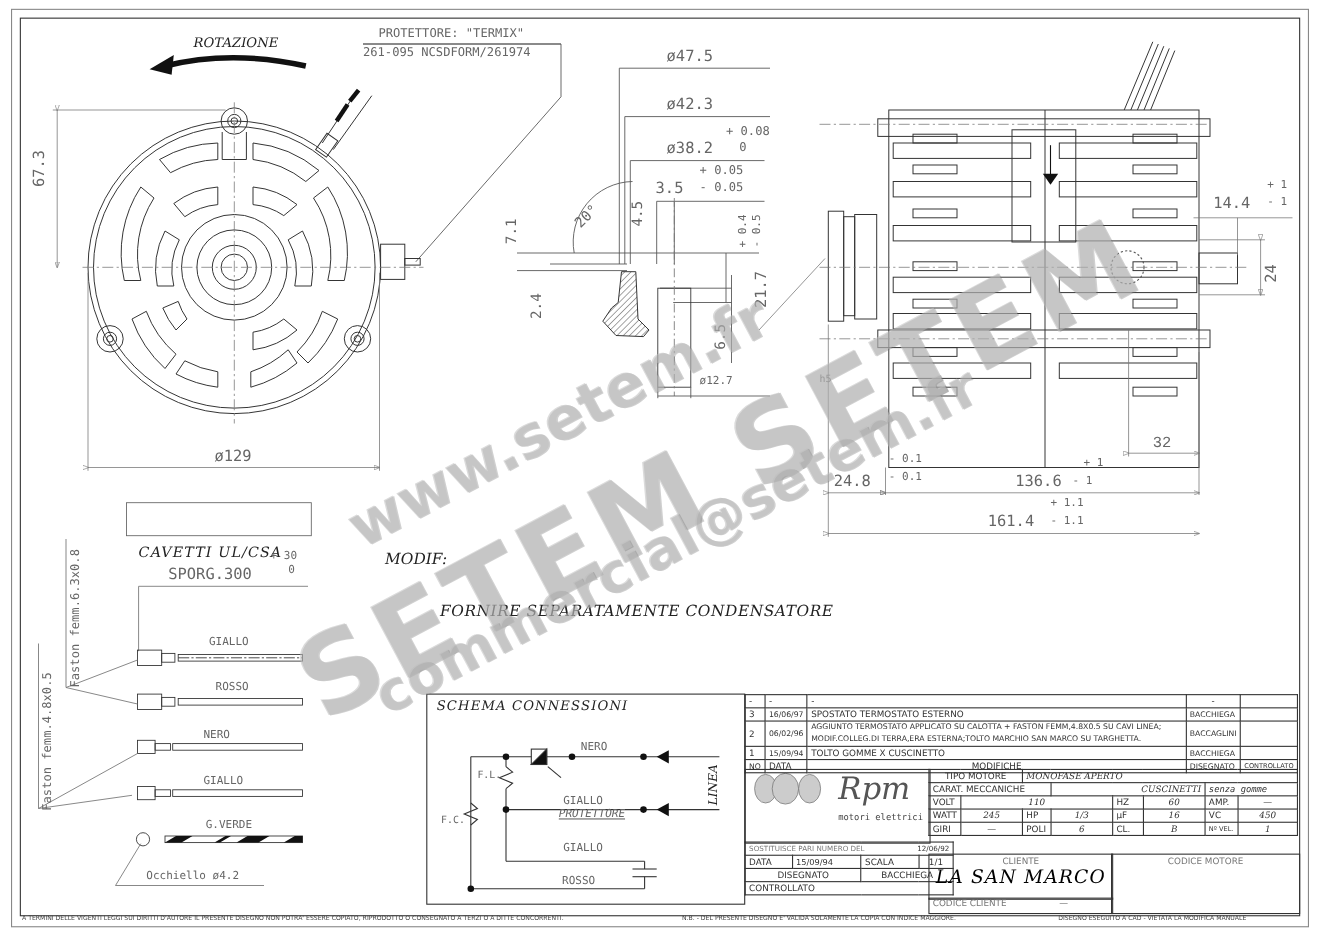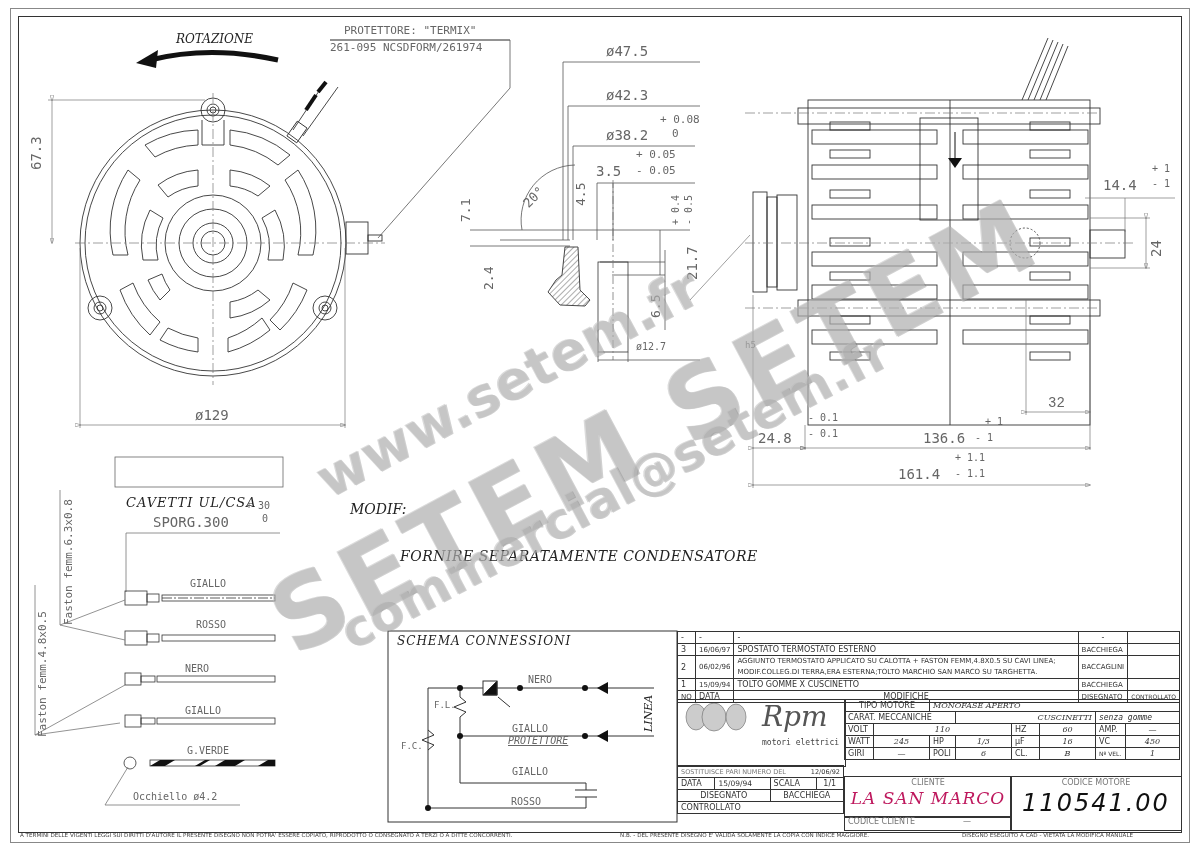--- a/index.html
+++ b/index.html
@@ -433,21 +433,21 @@
       <td class="lbl">POLI</td>
       <td class="val">6</td>
       <td class="lbl">CL.</td>
       <td class="val">B</td>
       <td class="lbl" style="font-size:6px">Nº VEL.</td>
       <td class="val">1</td>
       </tr>
 </tbody>
   </table>
 
-<table class="tb" style="left:677px;top:765px;width:167px;">
+<table class="tb" style="left:677px;top:765px;width:190px;">
   <tbody>
       <tr>
         <td colspan="4" style="font-size:6.5px;"><span class="lbl" style="font-size:6.5px">SOSTITUISCE PARI NUMERO DEL</span> <span style="float:right">12/06/92</span></td>
       </tr>
   <tr>
         <td class="lbl">DATA</td>
       <td style="font-size:7.5px">15/09/94</td>
       <td class="lbl">SCALA</td>
       <td style="text-align:center">1/1</td>
       </tr>
@@ -456,29 +456,28 @@
       <td colspan="2" style="text-align:center">BACCHIEGA</td>
       </tr>
   <tr>
         <td colspan="4" class="lbl">CONTROLLATO</td>
       </tr>
 </tbody>
   </table>
 
 <div style="position:absolute;left:844px;top:776px;width:166px;height:40px;border:1px solid #333;">
   <div class="lbl" style="text-align:center;font-size:8px;margin-top:1px;">CLIENTE</div>
-  <div style="text-align:center;font-family:'DejaVu Serif',serif;font-style:italic;font-size:17px;color:#be185d;letter-spacing:1px;line-height:22px;">LA SAN MARCO</div>
+  <div style="text-align:center;font-family:'DejaVu Serif',serif;font-style:italic;font-size:17px;color:#000000;letter-spacing:1px;line-height:22px;">LA SAN MARCO</div>
 </div>
 <div style="position:absolute;left:844px;top:816px;width:166px;height:13px;border:1px solid #333;font-size:8px;">
   <span class="lbl" style="margin-left:3px">CODICE CLIENTE</span>
   <span style="position:absolute;left:118px;color:#777;">—</span>
 </div>
 <div style="position:absolute;left:1010px;top:776px;width:170px;height:53px;border:1px solid #333;">
   <div class="lbl" style="text-align:center;font-size:8px;margin-top:1px;">CODICE MOTORE</div>
-  <div style="text-align:center;font-family:'DejaVu Sans',sans-serif;font-style:italic;font-size:24px;color:#111;letter-spacing:2px;line-height:32px;">110541.00</div>
 </div>
 
 <span class="t" style="left:20px;top:832px;font-size:5.6px;color:#444;">A TERMINI DELLE VIGENTI LEGGI SUI DIRITTI D'AUTORE IL PRESENTE DISEGNO NON POTRA' ESSERE COPIATO, RIPRODOTTO O CONSEGNATO A TERZI O A DITTE CONCORRENTI.</span>
 <span class="t" style="left:620px;top:832px;font-size:5.6px;color:#444;">N.B. - DEL PRESENTE DISEGNO E' VALIDA SOLAMENTE LA COPIA CON INDICE MAGGIORE.</span>
 <span class="t" style="left:962px;top:832px;font-size:5.6px;color:#444;">DISEGNO ESEGUITO A CAD - VIETATA LA MODIFICA MANUALE</span>
 
 <span class="watermark" style="left:305px;top:455px;font-size:54px;transform:rotate(-28deg);">www.setem.fr</span>
 <span class="watermark" style="left:250px;top:575px;font-size:100px;transform:rotate(-28deg);letter-spacing:6px;">SETEM SETEM</span>
 <span class="watermark" style="left:330px;top:610px;font-size:50px;transform:rotate(-28deg);">commercial@setem.fr</span>
 

